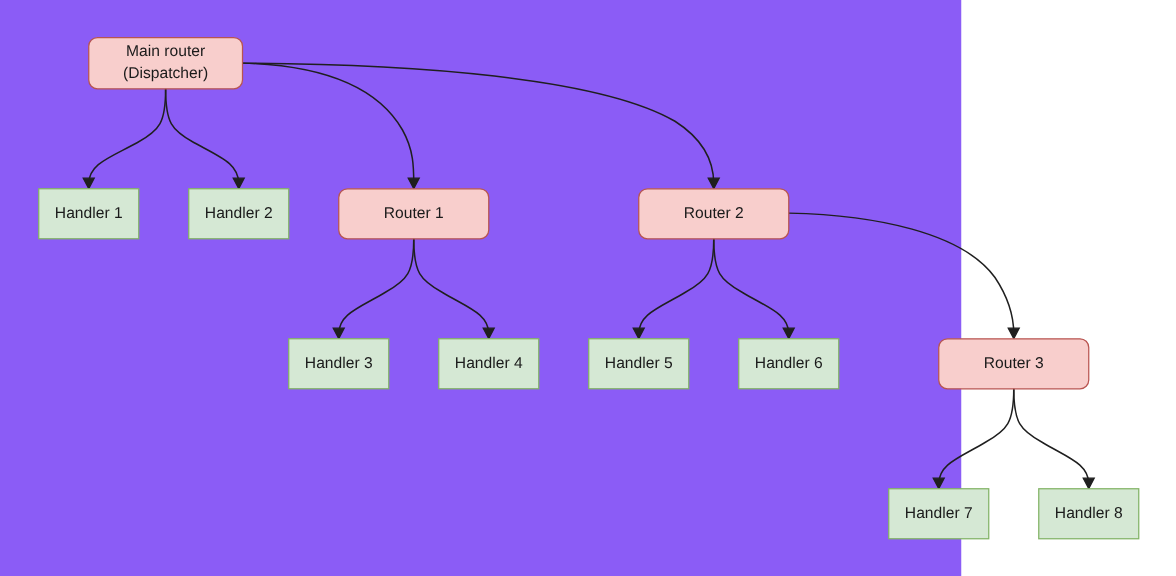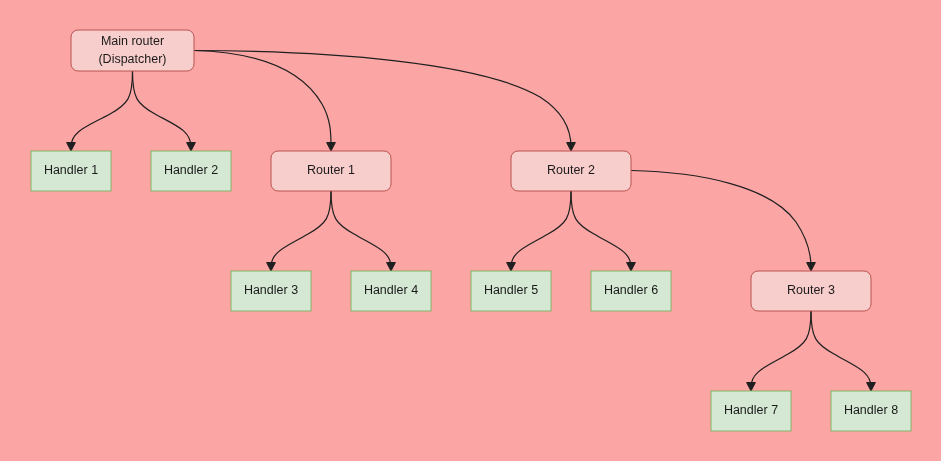--- a/index.html
+++ b/index.html
@@ -8,23 +8,23 @@
     background: #ffffff;
   }
   body {
     width: 941px;
     height: 461px;
     font-family: "Liberation Sans", sans-serif;
     overflow: hidden;
   }
   #diagram-root {
     position: relative;
-    width: 941px;
+    width: 769px;
     height: 461px;
-    background: #fca5a5;
+    background: #8b5cf6;
   }
   svg.diagram-canvas {
     display: block;
     width: 941px;
     height: 461px;
   }
   .node-shape {
     stroke-width: 1;
   }
   .edge-path {

